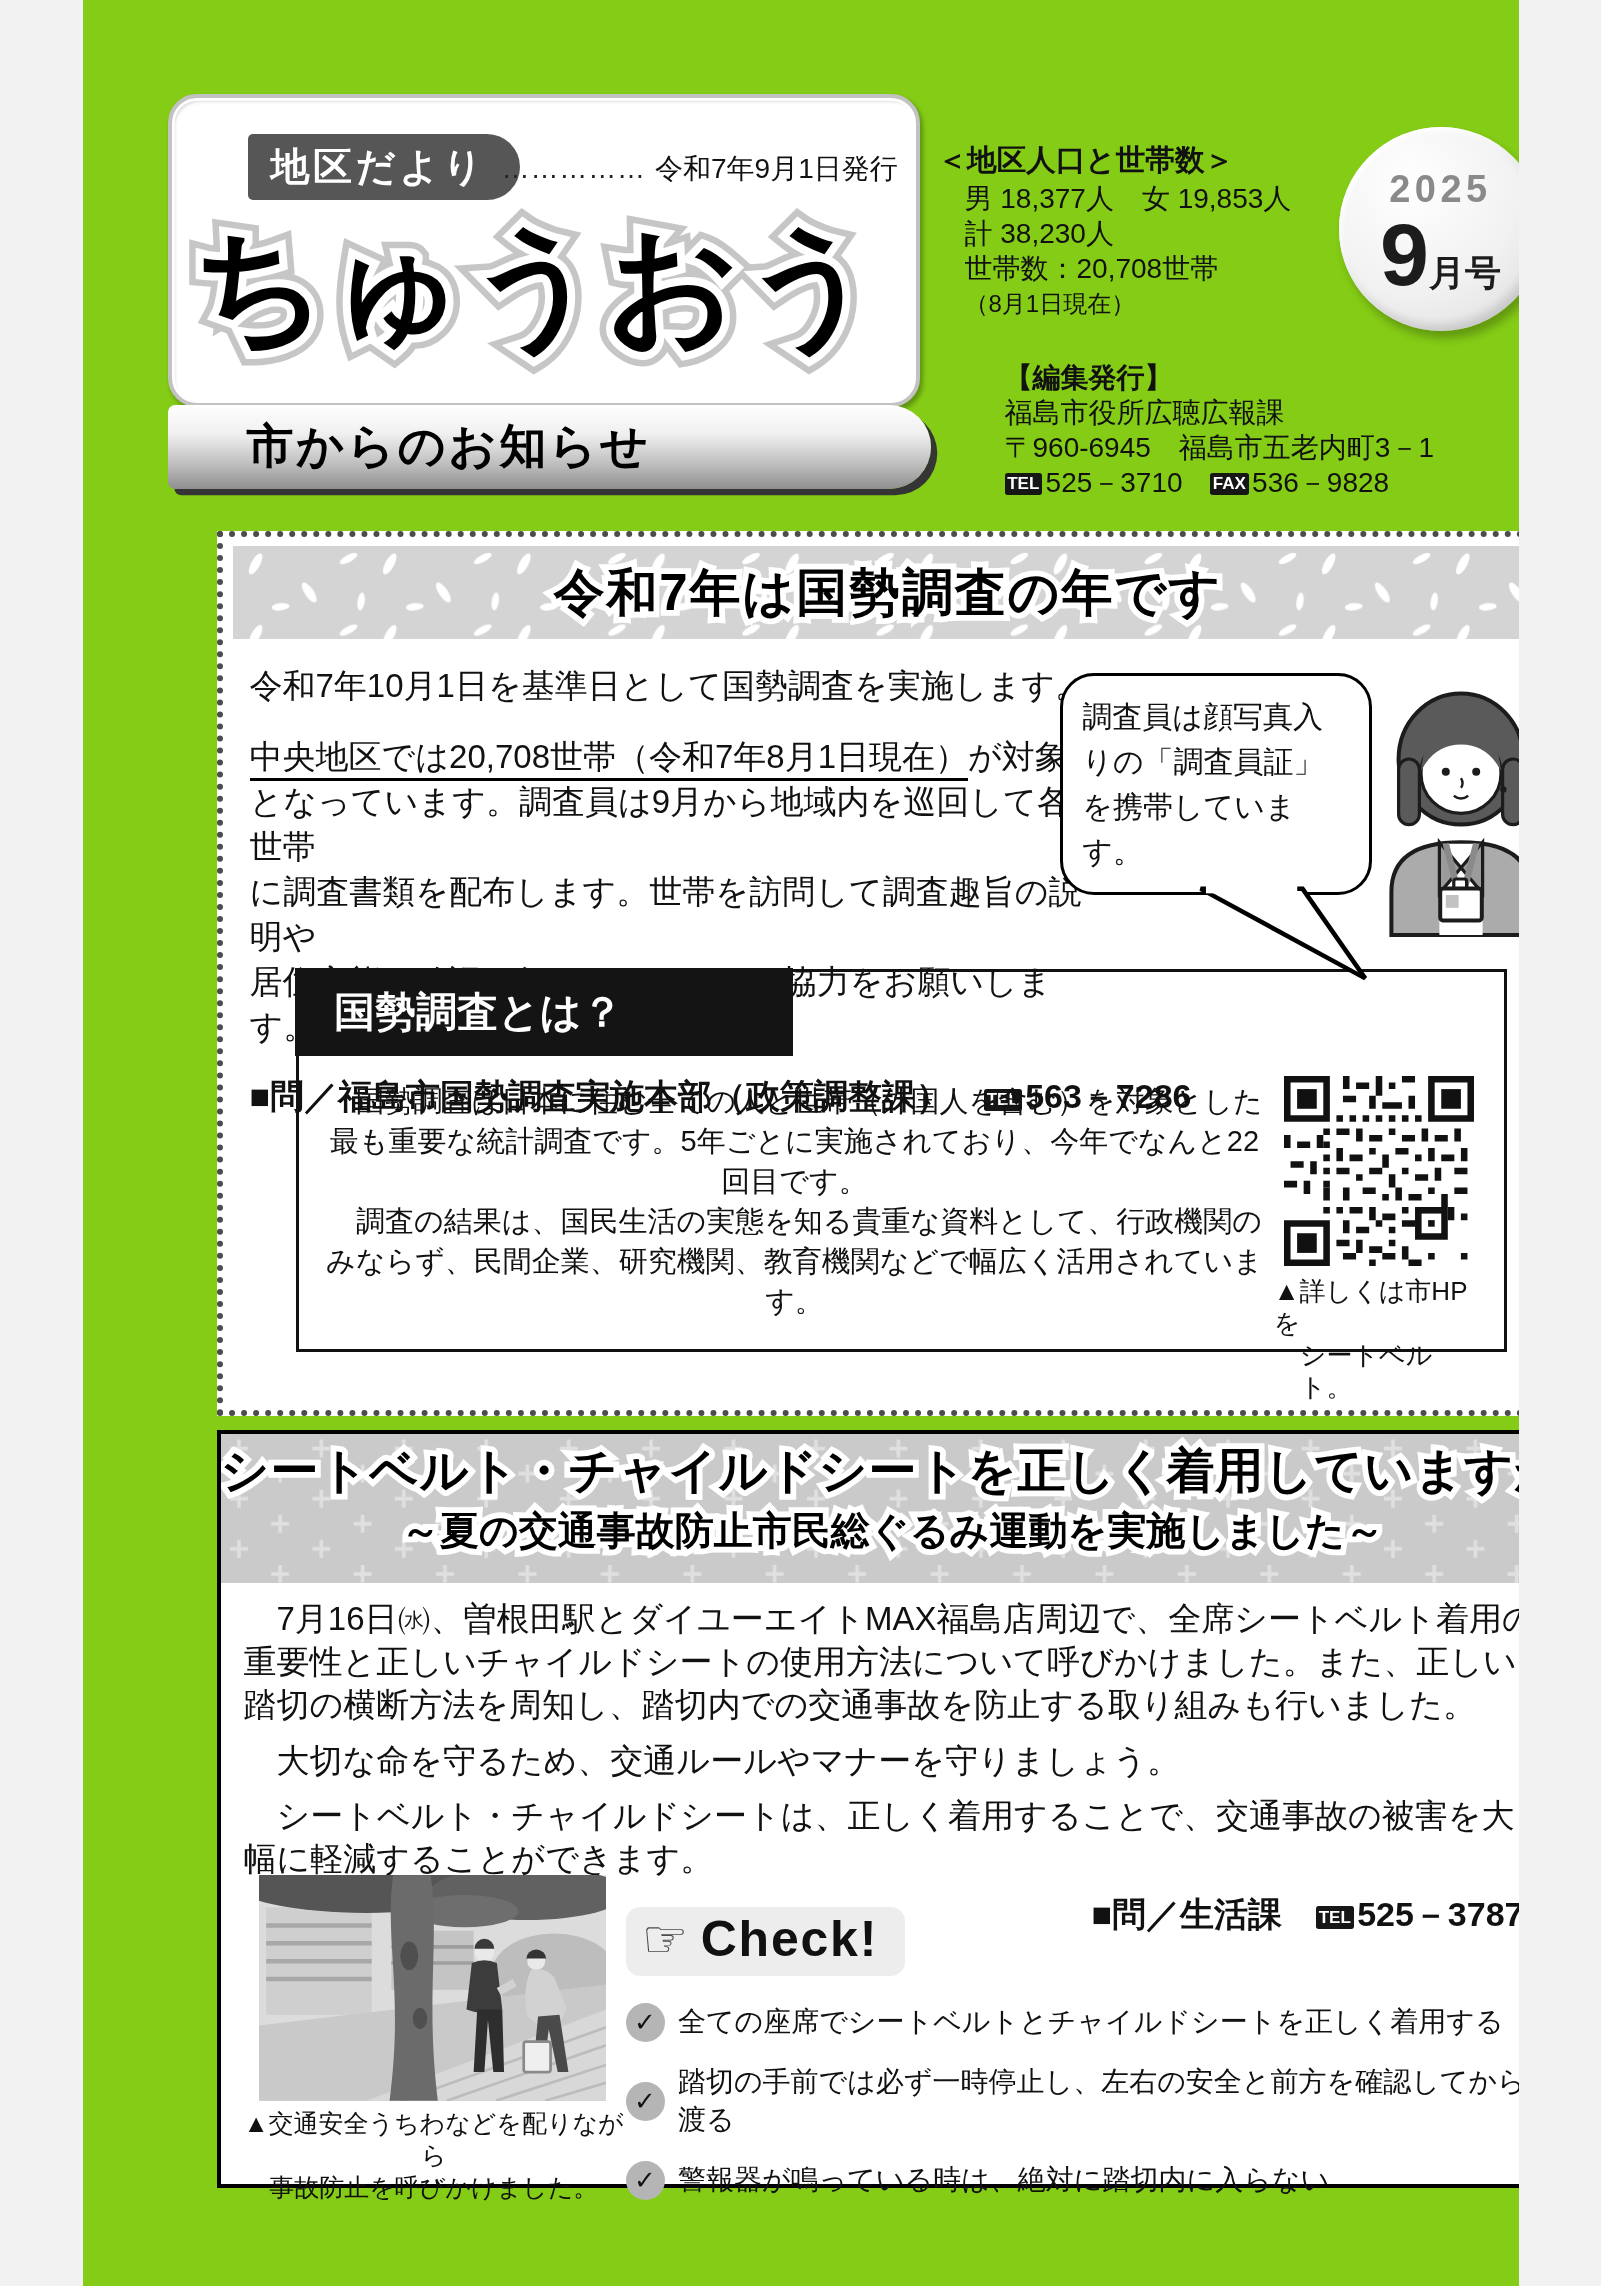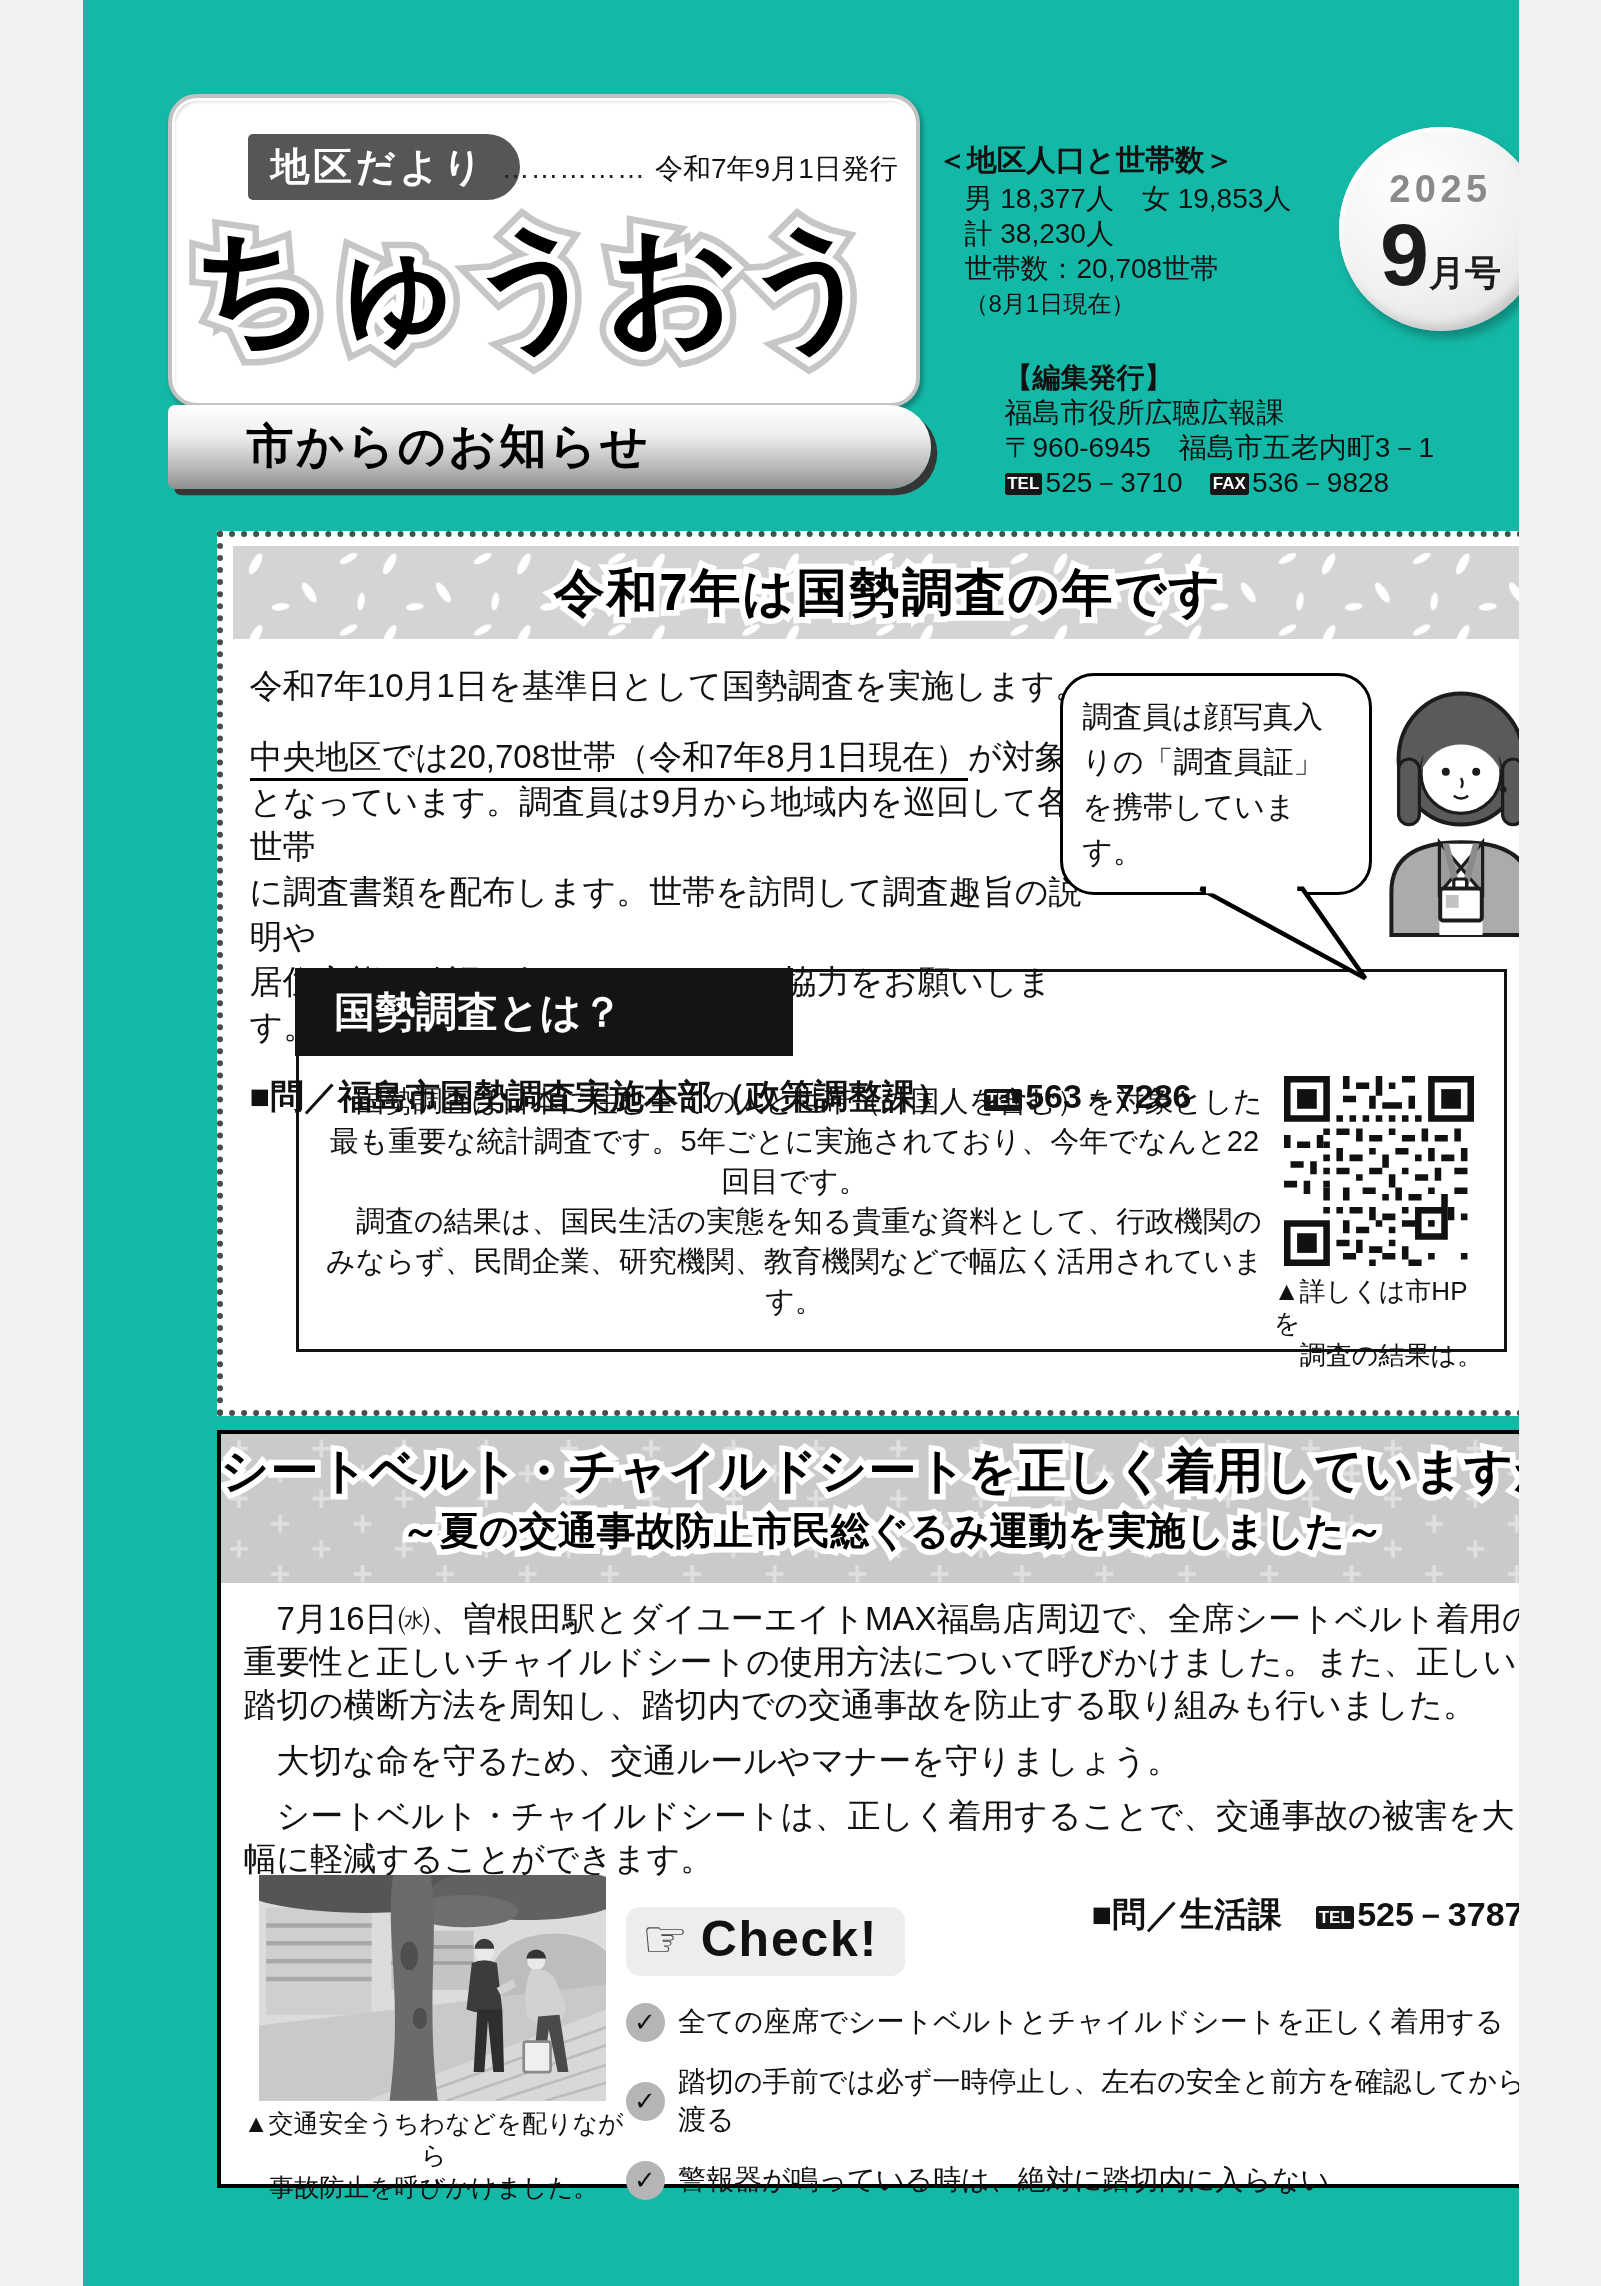--- a/index.html
+++ b/index.html
@@ -1,18 +1,18 @@
 <!DOCTYPE html>
 <html style="font-size:14.3px"><head>
 <meta charset="utf-8">
 <style>
   * { margin:0; padding:0; box-sizing:border-box; }
   html,body { background:#f2f2f2; }
   .page {
-    position:relative; width:1436px; height:2286px; background:#14b8a6;
+    position:relative; width:1436px; height:2286px; background:#84cc16;
     font-family:"Liberation Sans","DejaVu Sans",sans-serif; color:#111;
     overflow:hidden; margin:0 auto;
   }
   
   .stack { position:relative; display:inline-block; white-space:nowrap; }
   .stack > span { display:block; white-space:nowrap; }
   .stack > .abs { position:absolute; left:0; top:0; }
   .mast-outer { -webkit-text-stroke:29px #c6c6c6; color:#c6c6c6; }
   .mast-mid   { -webkit-text-stroke:16px #ffffff; color:#ffffff; }
   .mast-core  { position:relative; color:#000; }
@@ -272,21 +272,21 @@
             <path d="M8,20h1v1H8zM10,20h2v1h-2zM13,20h1v2h-1zM15,21h2v1h-2zM18,20h1v1h-1zM25,20h1v2h-1zM27,21h1v1h-1z"></path>
             <path d="M9,22h1v2H9zM11,23h2v1h-2zM14,22h1v1h-1zM16,23h1v1h-1zM18,22h2v1h-2zM9,27h2v1H9zM13,28h1v1h-1zM15,27h2v1h-2zM19,28h2v1h-2zM22,27h1v1h-1z"></path>
             <path d="M8,25h2v1H8zM11,25h1v2h-1zM13,26h2v1h-2zM16,25h1v1h-1zM18,26h1v2h-1zM27,27h1v1h-1z"></path>
             <path d="M20,20h5v5h-5z"></path>
           </g>
           <rect x="21" y="21" width="3" height="3" fill="#ffffff"></rect>
           <rect x="22" y="22" width="1" height="1" fill="#111111"></rect>
         </svg>
         <div class="qr-caption">
           <div>▲詳しくは市HPを</div>
-          <div class="l2">調査の結果は。</div>
+          <div class="l2">シートベルト。</div>
         </div>
       </div>
     </div>
   </section>
 
   <section class="seatbelt-box">
     <div class="sb-banner">
       <svg class="pat" xmlns="http://www.w3.org/2000/svg" viewBox="0 0 1500 166" width="1343" height="149">
         <defs>
           <pattern id="plus" width="92" height="56" patternUnits="userSpaceOnUse">

